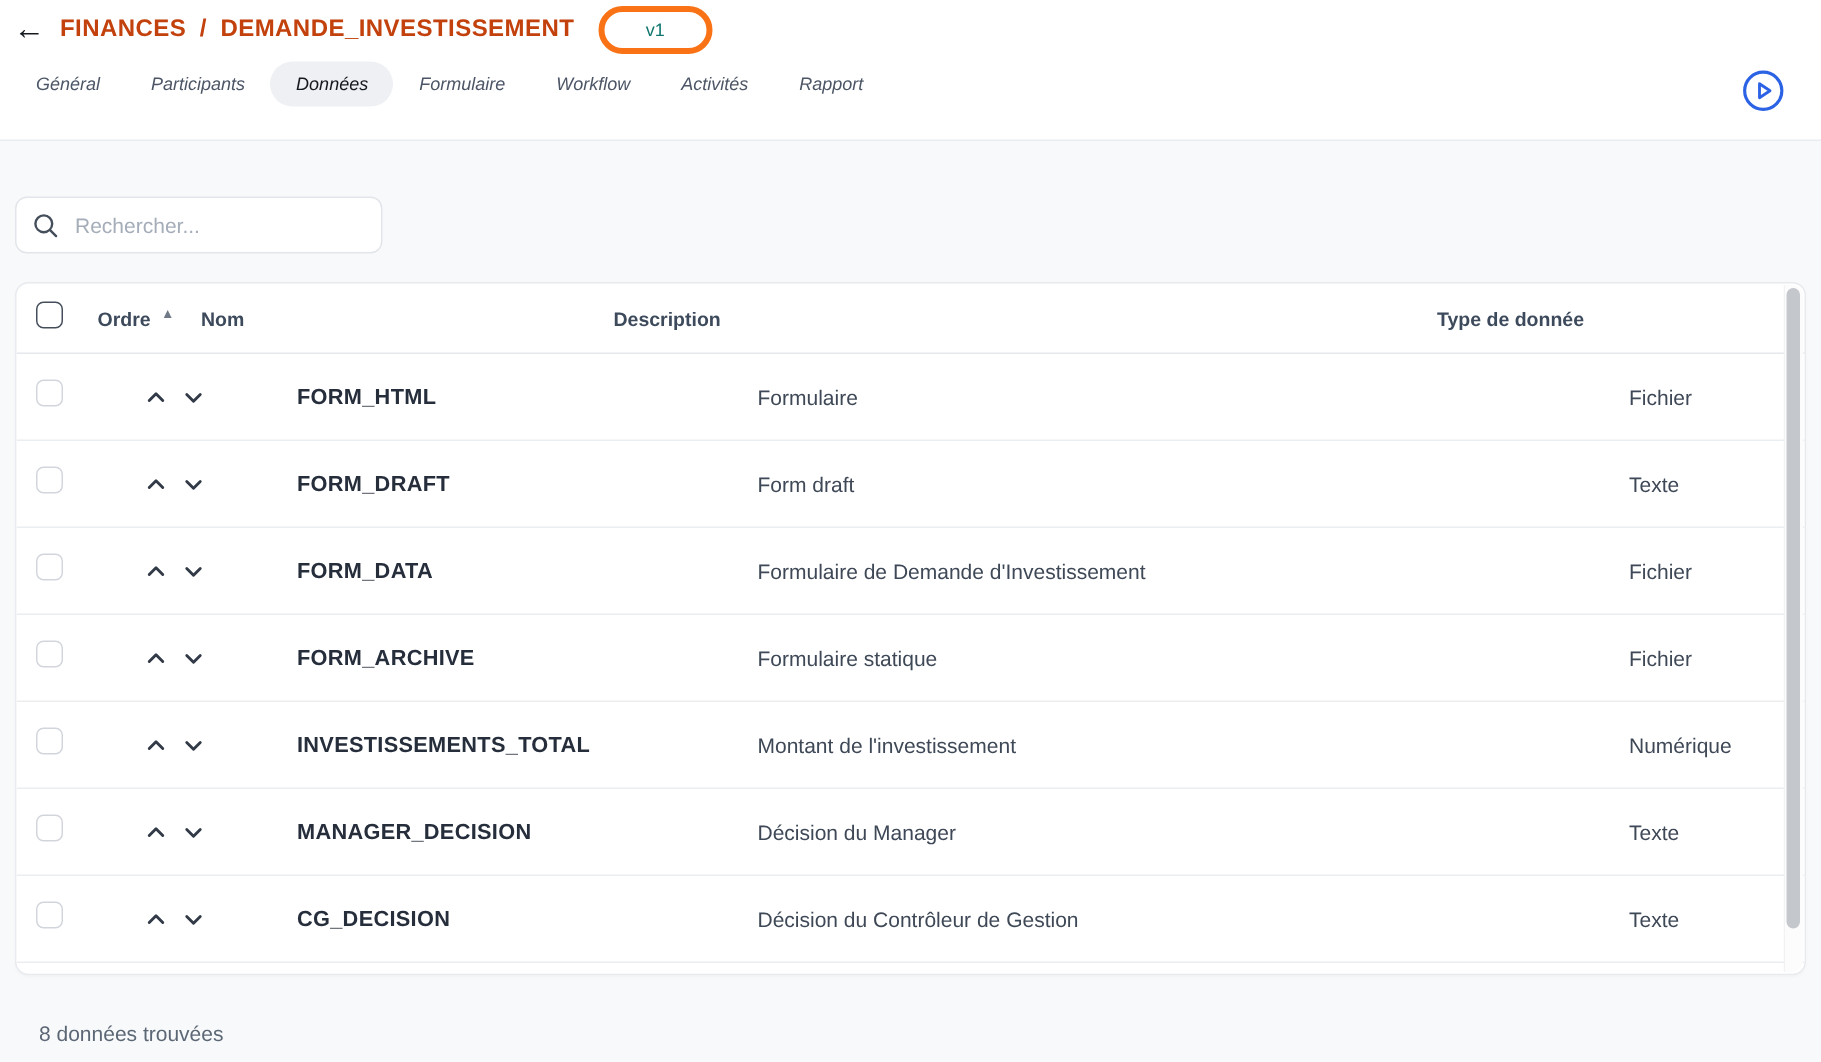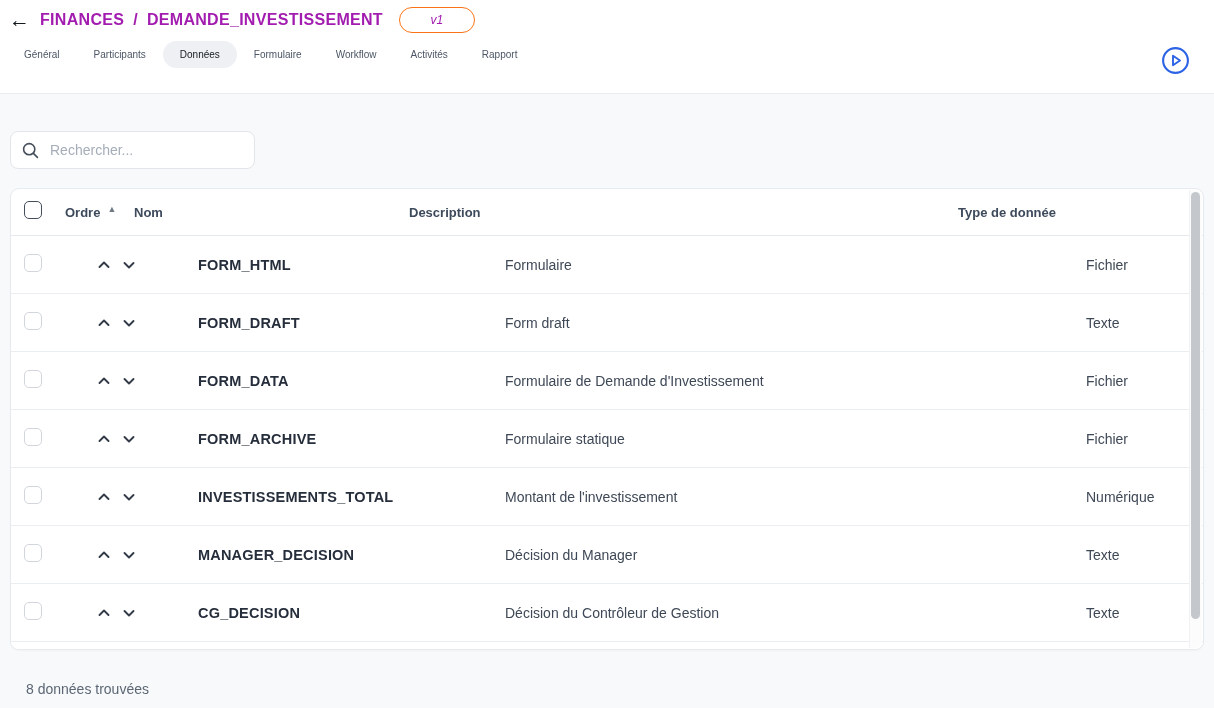--- a/index.html
+++ b/index.html
@@ -7,30 +7,30 @@
   body {
     width:1214px; height:708px; overflow:hidden;
     font-family:"Liberation Sans", sans-serif;
     background:#f8f9fa; color:#1f2430;
   }
 
   
   .topbar { height:94px; background:#ffffff; border-bottom:1px solid #e9edf1; position:relative; }
   .breadcrumb-row { display:flex; align-items:center; padding:7px 0 0 9px; height:32px; }
   .back-arrow { font-size:21px; line-height:1; color:#14181f; margin-right:10px; cursor:pointer; }
-  .crumbs { font-size:16px; font-weight:600; letter-spacing:.3px; color:#a21caf; display:flex; gap:9px; align-items:center; }
+  .crumbs { font-size:16px; font-weight:600; letter-spacing:.3px; color:#c2410c; display:flex; gap:9px; align-items:center; }
   .version-badge {
     margin-left:16px; width:76px; text-align:center; padding:5px 0;
-    border:1px solid #f97316; border-radius:999px; background:#fff;
-    font-size:12px; color:#a21caf;font-style:italic;
+    border:4px solid #f97316; border-radius:999px; background:#fff;
+    font-size:12px; color:#0f766e;
   }
   .tabs-row { display:flex; align-items:center; padding:9px 0 0 7px; }
   .tab {
-    padding:8px 17px; font-size:10px; color:#4c5666; border-radius:999px;
-    cursor:pointer; white-space:nowrap;
+    padding:8px 17px; font-size:12px; color:#4c5666; border-radius:999px;
+    cursor:pointer; white-space:nowrap;font-style:italic;
   }
   .tab.active { background:#eef0f4; color:#15191f; }
   .run-btn {
     position:absolute; right:24px; top:46px; width:29px; height:29px;
     background:transparent; border:none; padding:0; cursor:pointer;
   }
 
   
   .content { padding:0 10px; }
   .toolbar { margin-top:37px; display:flex; align-items:center; }

